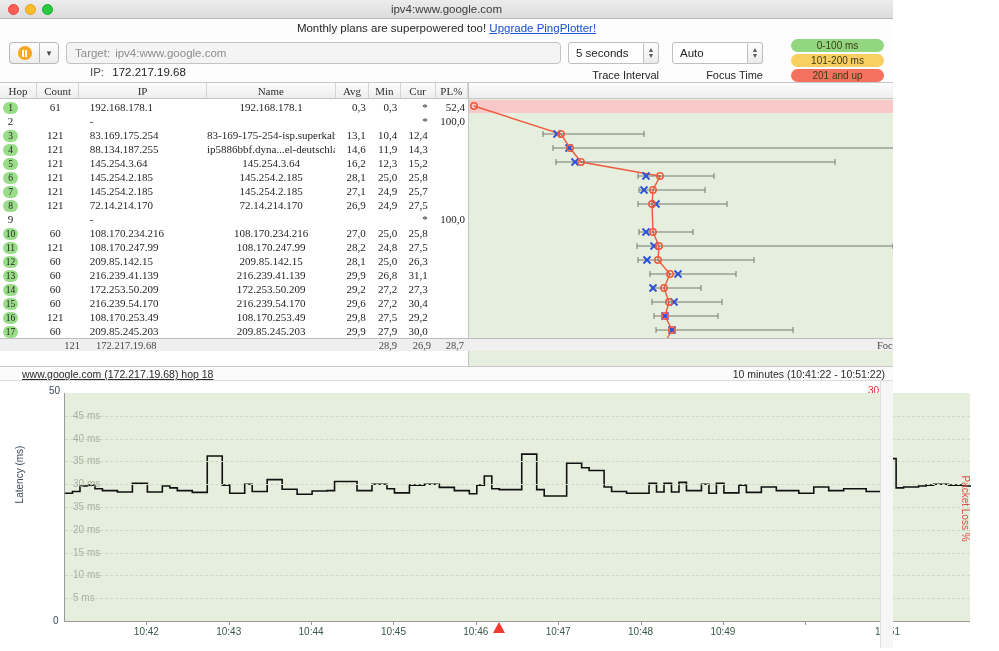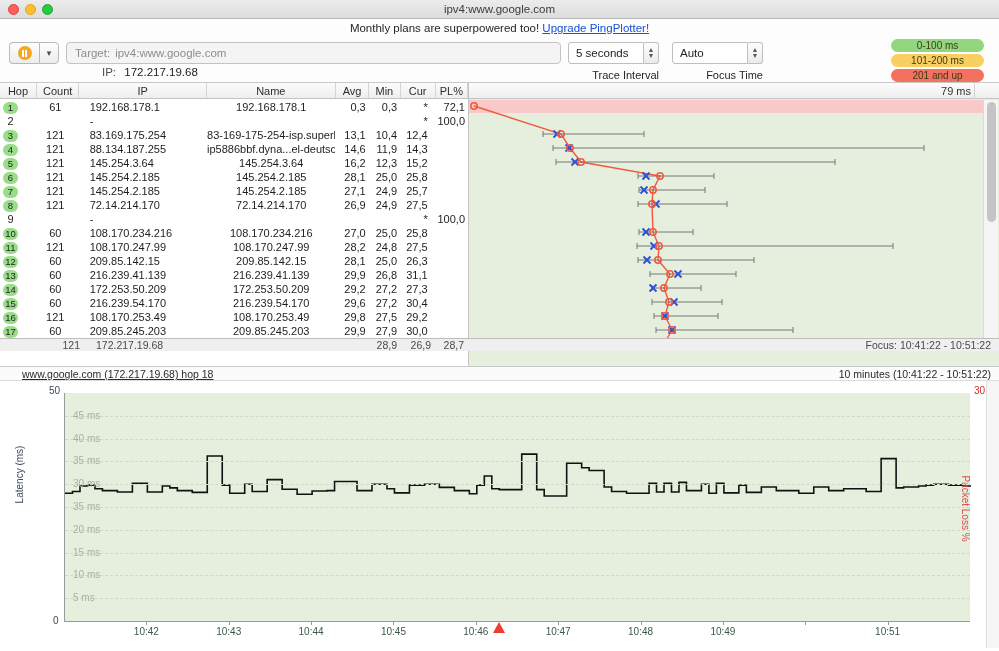--- a/index.html
+++ b/index.html
@@ -6,21 +6,21 @@
   html, body {
     margin: 0; padding: 0;
     width: 999px; height: 651px;
     overflow: hidden;
     font-family: "Liberation Sans", sans-serif;
     background: #ffffff;
     -webkit-font-smoothing: antialiased;
   }
   #app {
     position: relative;
-    width: 999px; height: 651px;
+    width: 893px; height: 651px;
     background: #ffffff;
   }
 
   
   .titlebar {
     position: relative;
     height: 19px;
     background: linear-gradient(#ececec, #dcdcdc);
     border-bottom: 1px solid #b6b6b6;
     display: flex; align-items: center;
@@ -101,21 +101,21 @@
     padding: 0 8px;
     font-size: 11.5px;
   }
   .target-label { color: #8d8d8d; margin-right: 5px; }
   .target-value { color: #8d8d8d; }
   .ip-line {
     position: absolute; left: 66px; top: 28px;
     font-size: 11.5px; color: #333;
     width: 495px; text-align: left;
   }
-  .ip-line .k { color: #4d4d4d; margin-left: 36px; }
+  .ip-line .k { color: #4d4d4d; margin-left: 24px; }
   .ip-line .v { color: #1d1d1d; margin-left: 5px; }
 
   .stepper-group { position: absolute; top: 4px; }
   .stepper-group.g1 { left: 568px; }
   .stepper-group.g2 { left: 672px; }
   .stepper {
     display: flex; height: 22px;
   }
   .stepper .field {
     width: 76px; height: 22px;
@@ -139,40 +139,41 @@
   }
   .stepper-caption {
     text-align: right;
     font-size: 11px;
     color: #262626;
     margin-top: 5px;
     width: 91px;
   }
 
   .legend {
-    position: absolute; right: 15px; top: 1px;
+    position: absolute; right: 9px; top: 1px;
     width: 93px;
   }
   .legend-item {
     height: 13px; line-height: 13px;
     border-radius: 7px;
     text-align: center;
     font-size: 10px;
     color: #3b3b14;
     margin-bottom: 2px;
     font-weight: 500;
   }
 
   
   .main-split {
     position: relative;
     height: 284px;
     border-top: 1px solid #c8c8c8;
     background: #fff;
     overflow: hidden;
+    font-family: Liberation Serif, serif;
   }
   .thead {
     display: flex;
     height: 16px;
     background: linear-gradient(#fcfcfc,#eeeeee);
     border-bottom: 1px solid #c4c4c4;
     font-size: 11px;
     color: #2e2e2e;
   }
   .thead .th {
@@ -486,21 +487,21 @@
         </div>
       <div class="tbody" id="tbody">
           <div class="trow">
             <div class="td hop"><span class="hop-pill">1</span></div>
             <div class="td count">61</div>
             <div class="td ip">192.168.178.1</div>
             <div class="td name">192.168.178.1</div>
             <div class="td avg">0,3</div>
             <div class="td min">0,3</div>
             <div class="td cur">*</div>
-            <div class="td pl">72,1</div>
+            <div class="td pl">52,4</div>
           </div>
           <div class="trow">
             <div class="td hop"><span class="hop-plain">2</span></div>
             <div class="td count"></div>
             <div class="td ip">-</div>
             <div class="td name"></div>
             <div class="td avg"></div>
             <div class="td min"></div>
             <div class="td cur">*</div>
             <div class="td pl">100,0</div>

